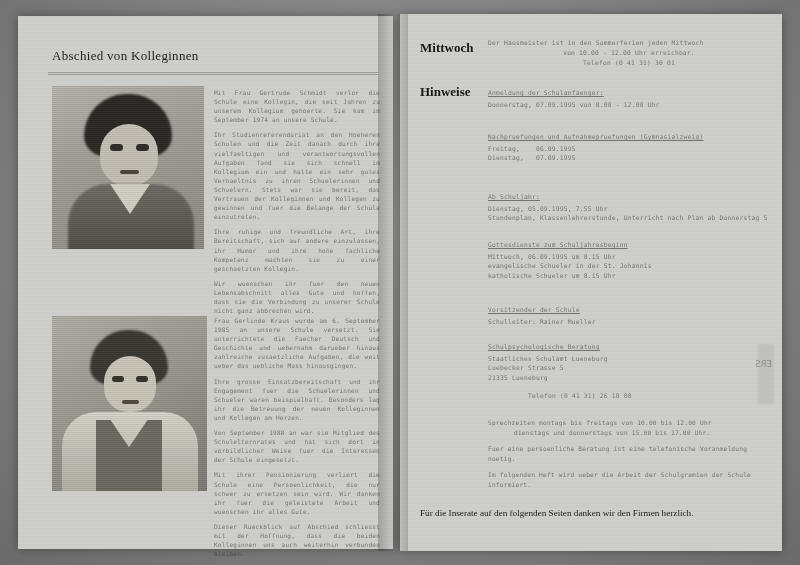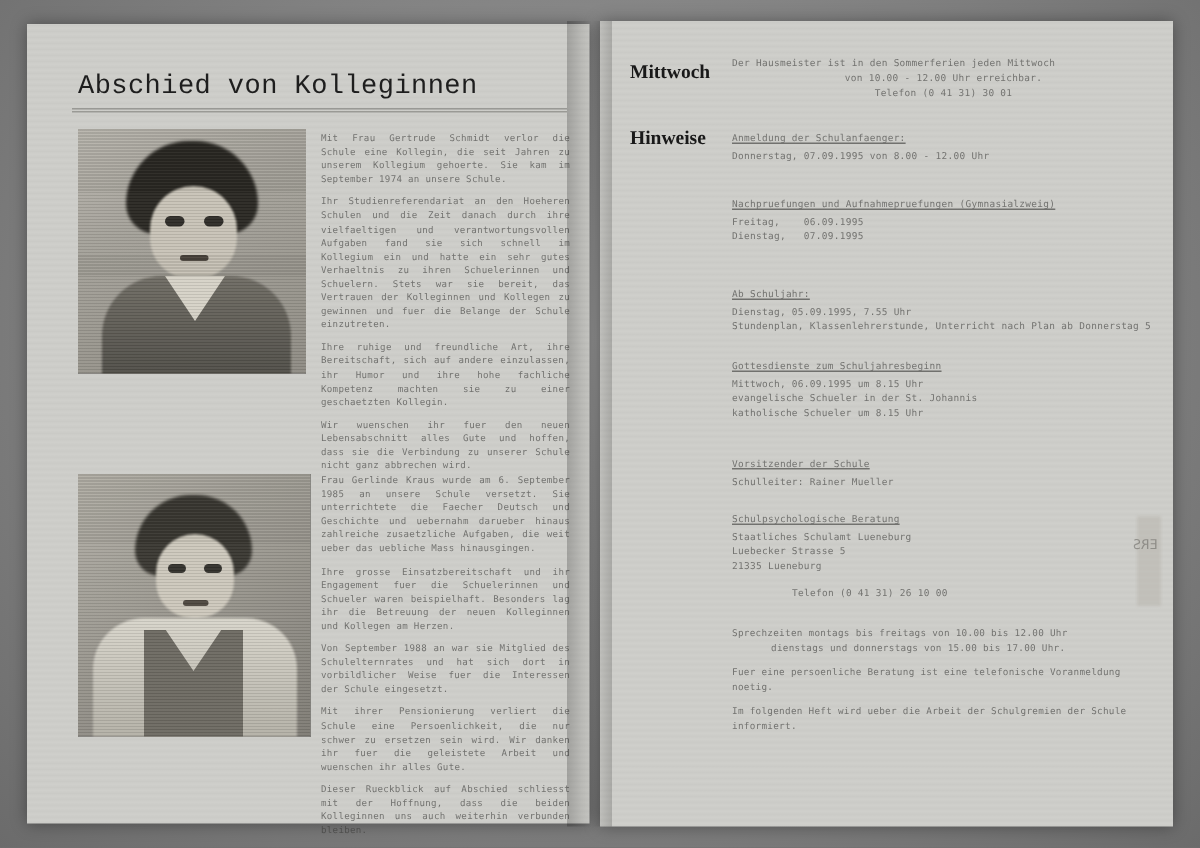--- a/index.html
+++ b/index.html
@@ -54,22 +54,22 @@
     letter-spacing: 0.2px;
   }
   .blur {
     filter: blur(0.35px);
   }
 
   
   .l-title {
     position: absolute;
     left: 34px; top: 32px;
-    font-family: Liberation Mono, monospace;
-    font-size: 18px;
+    font-family: Liberation Serif, serif;
+    font-size: 13px;
     color: #1e1e1e;
     letter-spacing: 0.3px;
   }
   .rule-left {
     position: absolute;
     left: 30px; top: 56px;
     width: 330px; height: 1px;
     background: #6f6f6c;
     opacity: .55;
   }
@@ -318,14 +318,15 @@
 
   <div class="r-foot tw blur" style="top:418px">
     <div>Sprechzeiten montags bis freitags von 10.00 bis 12.00 Uhr</div>
     <div style="padding-left:26px">dienstags und donnerstags von 15.00 bis 17.00 Uhr.</div>
     <div style="height:7px"></div>
     <div>Fuer eine persoenliche Beratung ist eine telefonische Voranmeldung noetig.</div>
     <div style="height:7px"></div>
     <div>Im folgenden Heft wird ueber die Arbeit der Schulgremien der Schule informiert.</div>
   </div>
 
+  <div class="r-bottom-line">Für die Inserate auf den folgenden Seiten danken wir den Firmen herzlich.</div>
 
 </div>
 
 </body></html>

